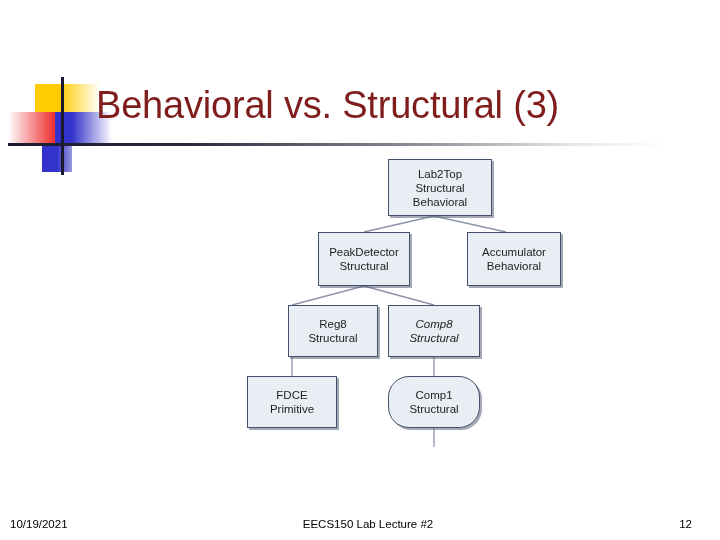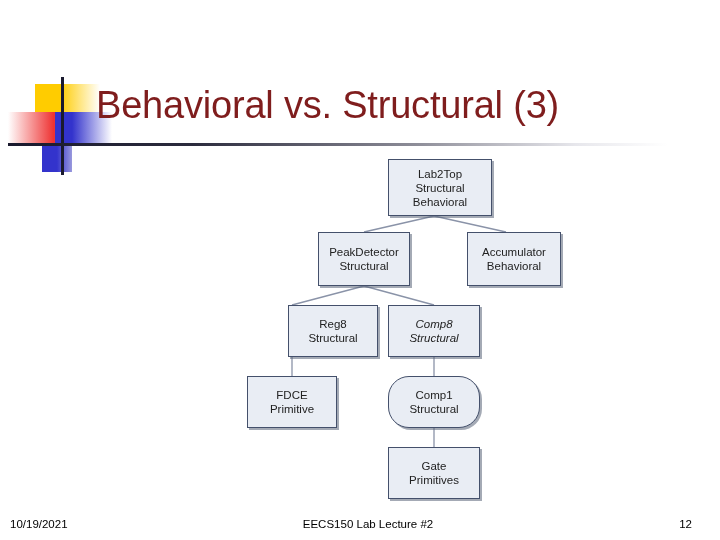--- a/index.html
+++ b/index.html
@@ -177,23 +177,19 @@
       <span>Structural</span>
     </div>
     <div class="node-box" style="left: 247px; top: 376px; width: 90px; height: 52px;">
       <span>FDCE</span>
       <span>Primitive</span>
     </div>
     <div class="node-box" style="left: 388px; top: 376px; width: 92px; height: 52px; border-radius: 21px;">
       <span>Comp1</span>
       <span>Structural</span>
     </div>
-    <div class="node-box" style="left: 388px; top: 447px; width: 92px; height: 52px;">
-      <span>Gate</span>
-      <span>Primitives</span>
-    </div>
   </div>
 
 <div id="slide-footer">
   <div id="footer-date">10/19/2021</div>
   <div id="footer-center">EECS150 Lab Lecture #2</div>
   <div id="footer-page">12</div>
 </div>
 
 </body></html>

